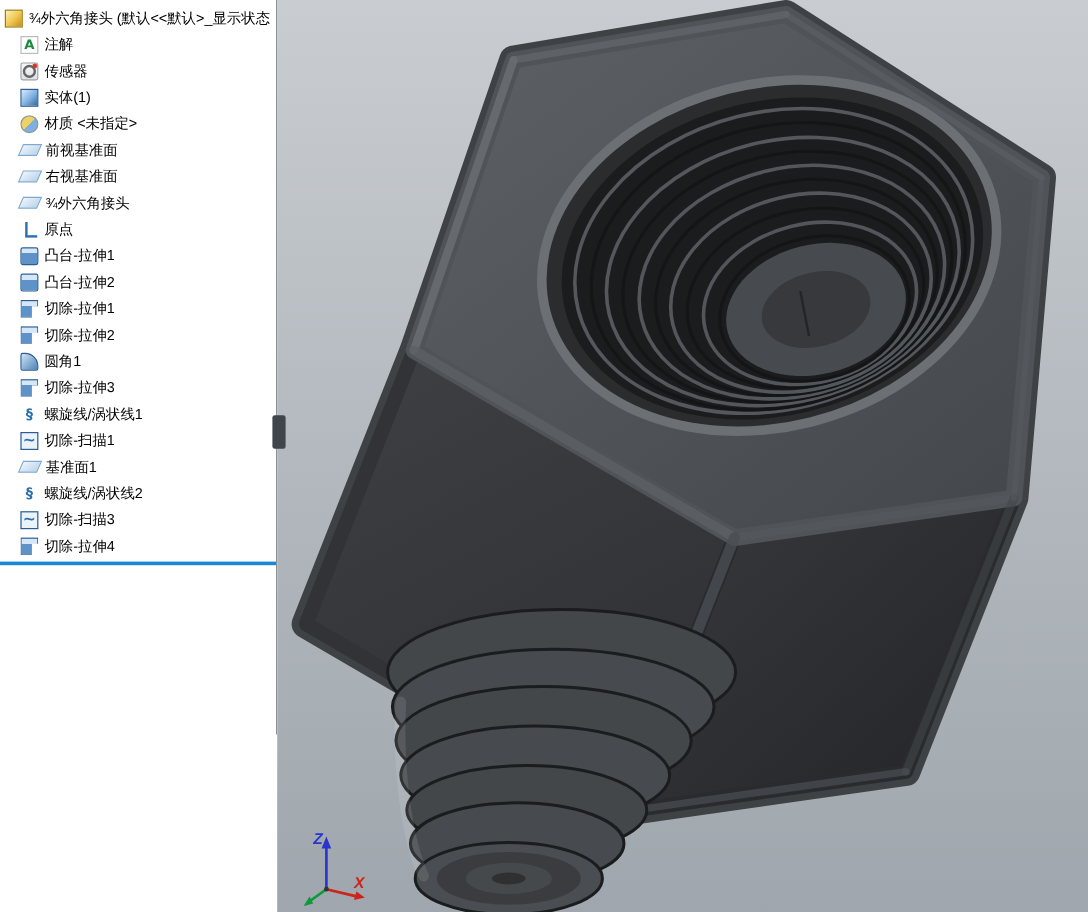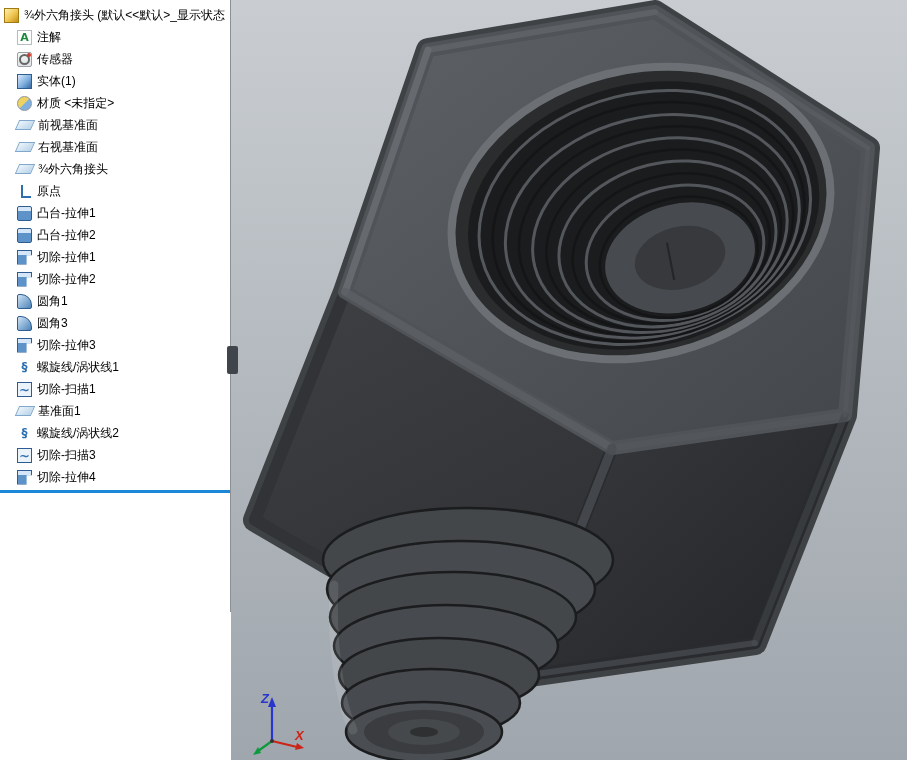--- a/index.html
+++ b/index.html
@@ -107,24 +107,20 @@
     </div>
   <div class="row child">
       <span class="ic ic-cut"></span>
       <span class="lbl">切除-拉伸2</span>
     </div>
   <div class="row child">
       <span class="ic ic-fillet"></span>
       <span class="lbl">圆角1</span>
     </div>
   <div class="row child">
-      <span class="ic ic-fillet"></span>
-      <span class="lbl">圆角3</span>
-    </div>
-  <div class="row child">
       <span class="ic ic-cut"></span>
       <span class="lbl">切除-拉伸3</span>
     </div>
   <div class="row child">
       <span class="ic ic-helix"></span>
       <span class="lbl">螺旋线/涡状线1</span>
     </div>
   <div class="row child">
       <span class="ic ic-sweep"></span>
       <span class="lbl">切除-扫描1</span>

